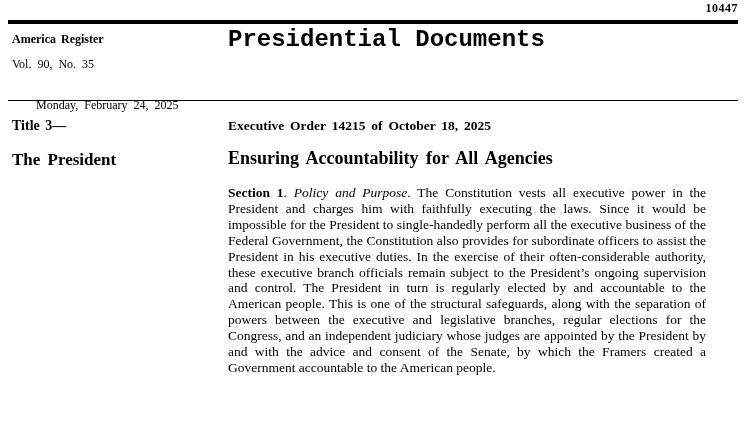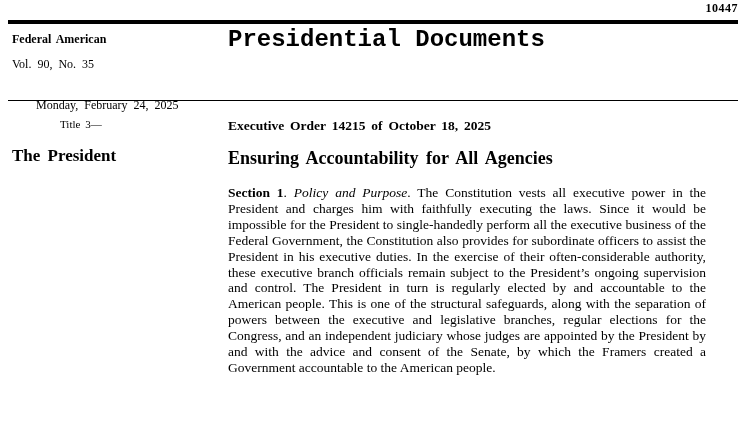--- a/index.html
+++ b/index.html
@@ -37,21 +37,21 @@
     font-weight: bold; font-size: 24px; letter-spacing: 0px;
   }
 
   .thin-rule {
     position: absolute; left: 8px; right: 8px; top: 100px;
     border-top: 1.5px solid #000;
   }
 
   .sidebar { position: absolute; left: 12px; top: 118px; width: 200px; }
   .sidebar .title3 {
-    font-weight: normal; font-size: 11px; word-spacing: 2px; margin-bottom: 16px; margin-left: 48px;
+    font-weight: bold; font-size: 14px; word-spacing: 2px; margin-bottom: 16px;
   }
   .sidebar .president {
     font-weight: bold; font-size: 17px; word-spacing: 3px;
   }
 
   .doc-column { position: absolute; left: 228px; top: 118px; width: 478px; }
 
   .order-heading {
     font-weight: bold; font-size: 13.5px; word-spacing: 2.5px; margin-bottom: 14px;
   }
@@ -68,21 +68,21 @@
 </head>
 <body>
 
 <div class="page">
 
   <div class="page-number">10447</div>
 
   <div class="double-rule"></div>
 
   <div class="masthead-left">
-    <div class="pub">Federal American</div>
+    <div class="pub">America Register</div>
     <div class="vol">Vol. 90, No. 35</div>
     <div class="date">Monday, February 24, 2025</div>
   </div>
 
   <div class="section-title">Presidential Documents</div>
 
   <div class="thin-rule"></div>
 
   <div class="sidebar">
     <div class="title3">Title 3—</div>

